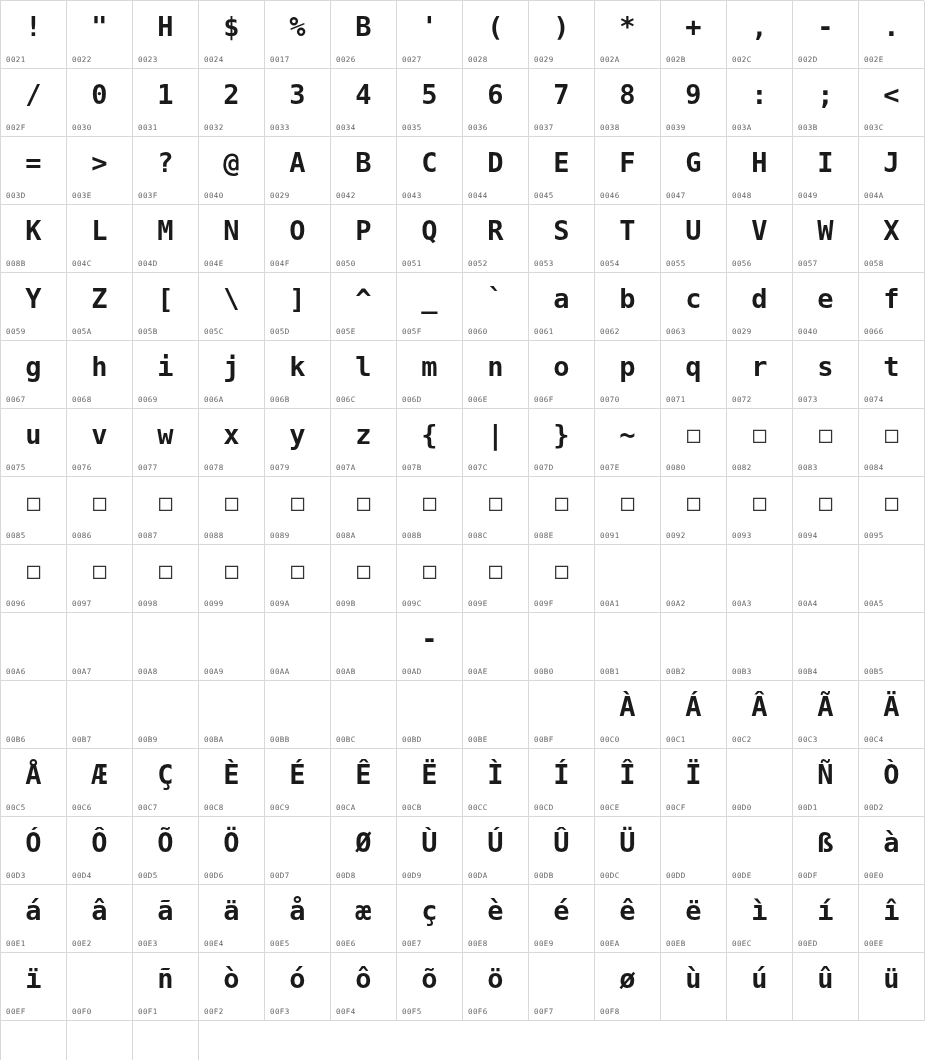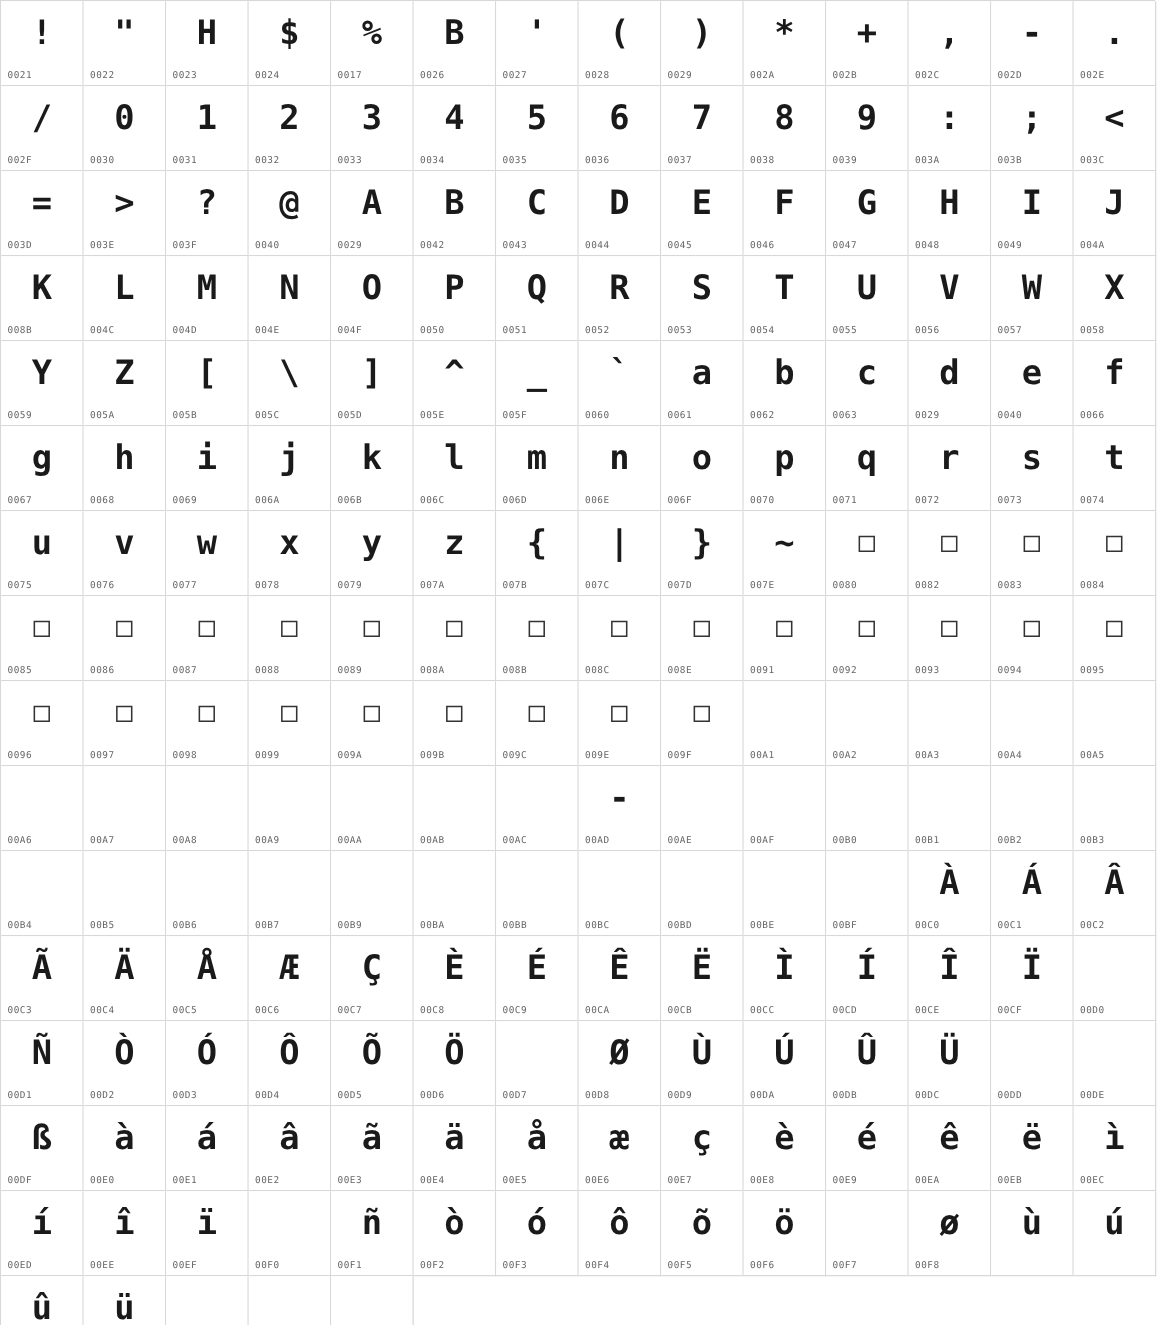--- a/index.html
+++ b/index.html
@@ -587,35 +587,27 @@
       <div class="code">00A9</div>
     </div>
     <div class="cell empty">
       <div class="glyph"></div>
       <div class="code">00AA</div>
     </div>
     <div class="cell empty">
       <div class="glyph"></div>
       <div class="code">00AB</div>
     </div>
-    <div class="cell empty">
-      <div class="glyph"></div>
-      <div class="code">00AC</div>
-    </div>
     <div class="cell">
       <div class="glyph">-</div>
       <div class="code">00AD</div>
     </div>
     <div class="cell empty">
       <div class="glyph"></div>
       <div class="code">00AE</div>
-    </div>
-    <div class="cell empty">
-      <div class="glyph"></div>
-      <div class="code">00AF</div>
     </div>
     <div class="cell empty">
       <div class="glyph"></div>
       <div class="code">00B0</div>
     </div>
     <div class="cell empty">
       <div class="glyph"></div>
       <div class="code">00B1</div>
     </div>
     <div class="cell empty">

